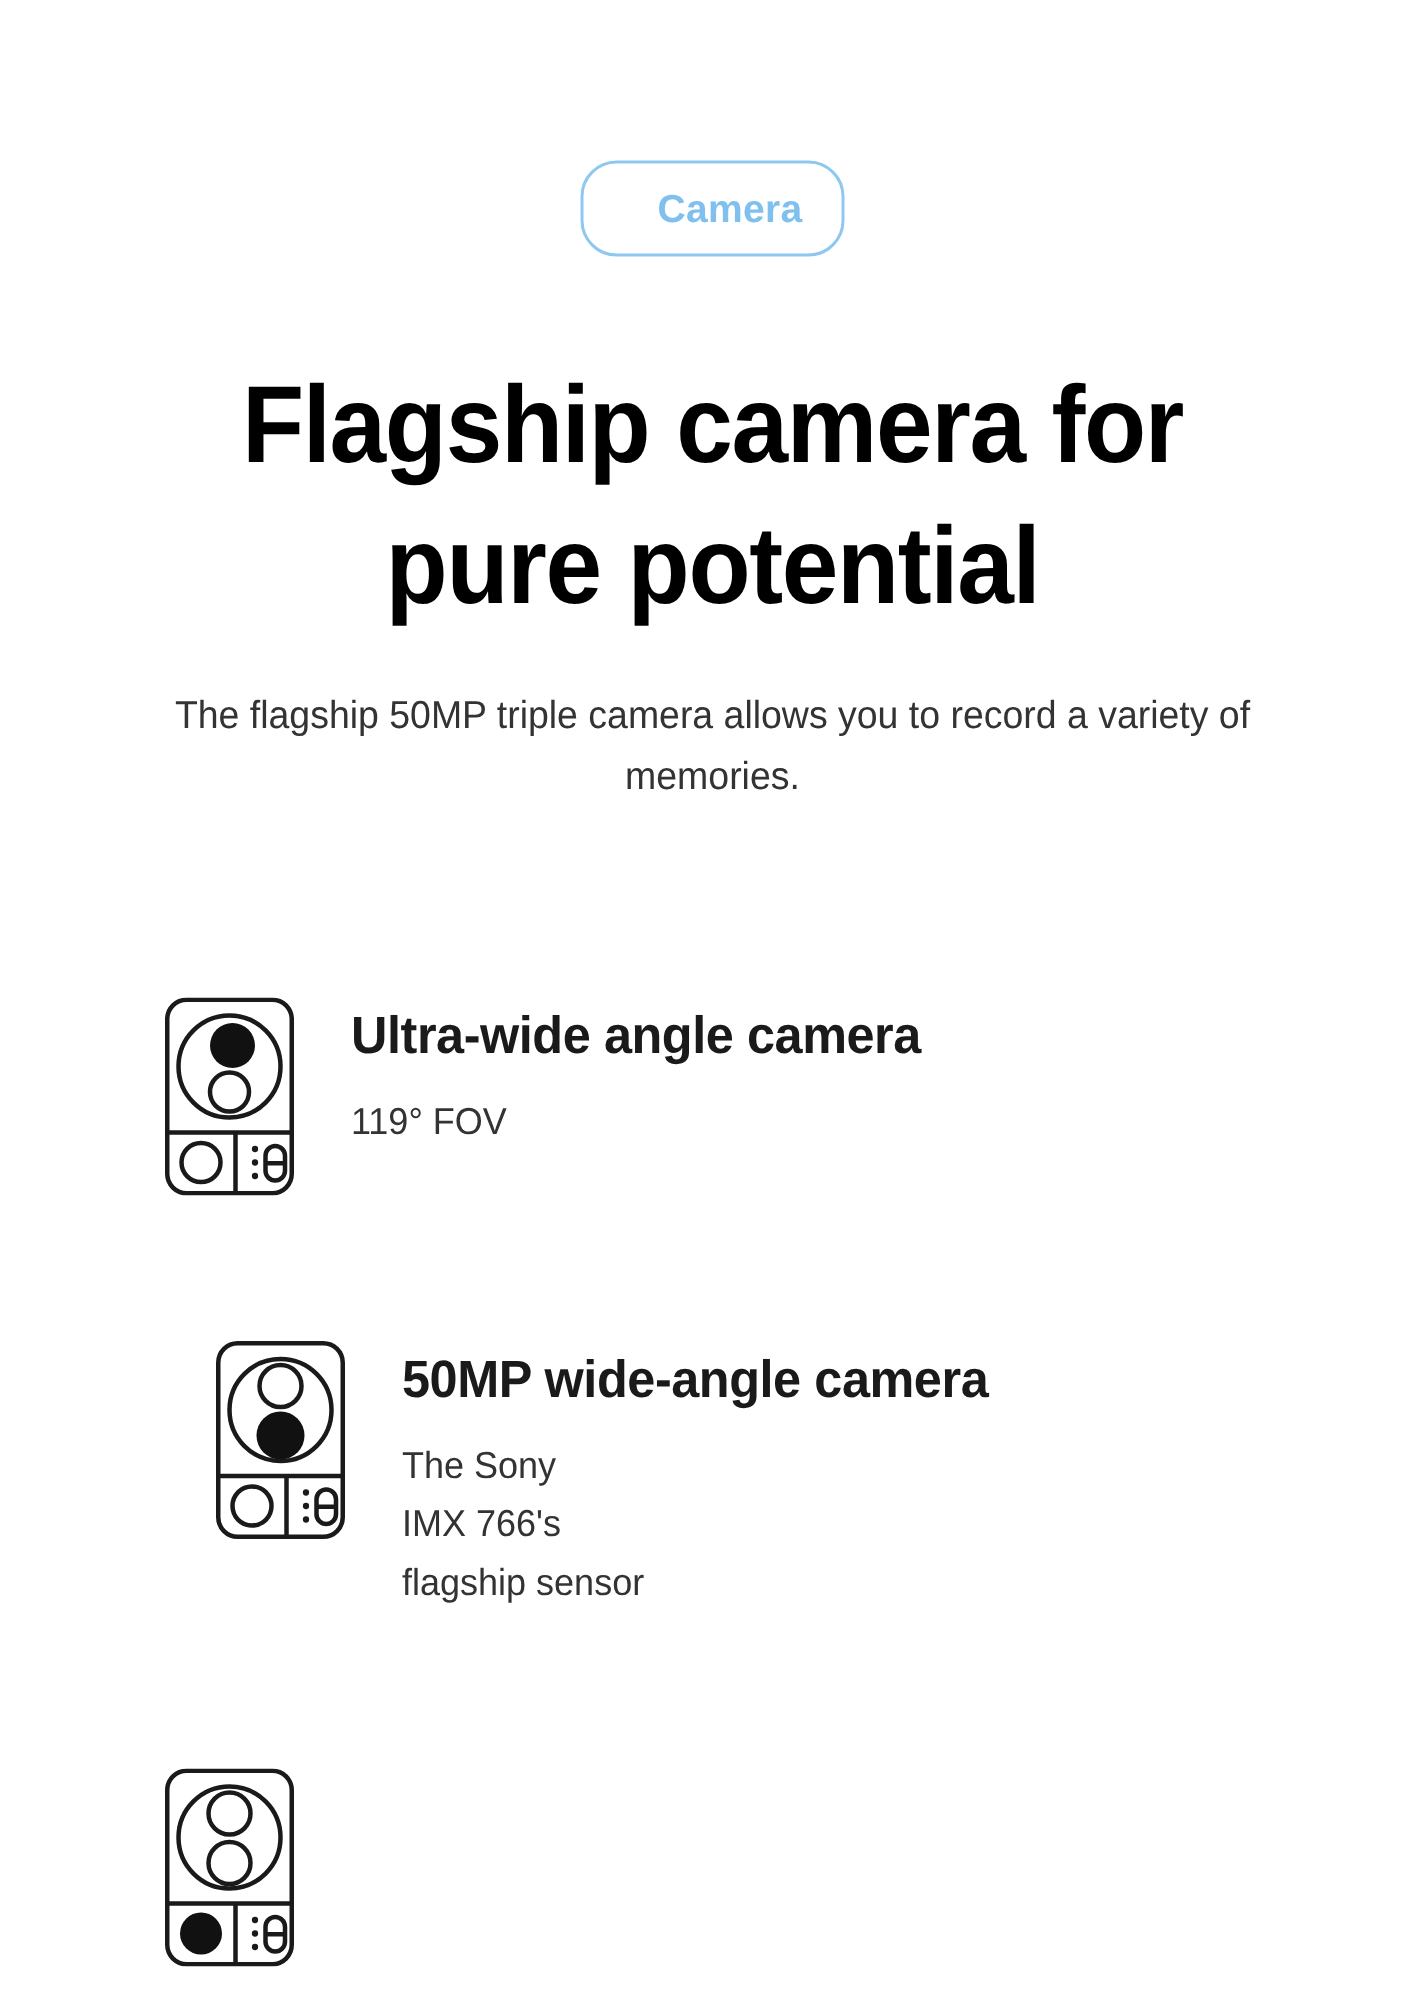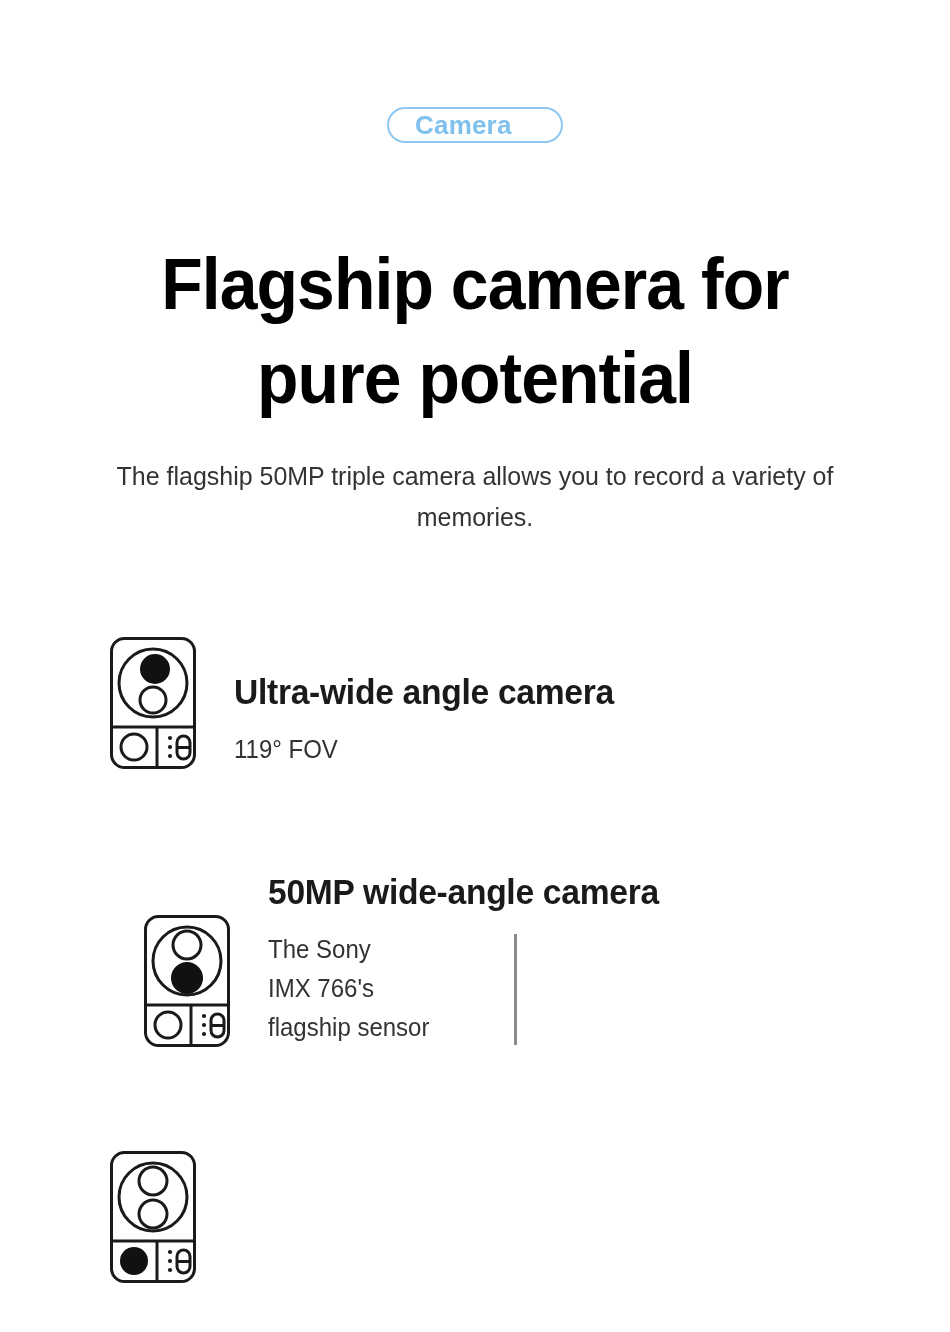--- a/index.html
+++ b/index.html
@@ -21,26 +21,26 @@
     position: absolute;
     top: 107px;
     left: 0;
     width: 950px;
     display: flex;
     justify-content: center;
   }
   .badge {
     box-sizing: border-box;
     min-width: 176px;
-    height: 36px;
+    height: 64px;
     border: 2px solid #8ec8f0;
     border-radius: 24px;
     display: flex;
     align-items: center;
-    justify-content: flex-start;
+    justify-content: flex-end;
     padding: 0 26px;
     background: #ffffff;
   }
   .badge-label {
     color: #7fc0ee;
     font-size: 26px;
     font-weight: 600;
     letter-spacing: 0.2px;
     line-height: 1;
     font-family: "Liberation Sans", sans-serif;
@@ -76,21 +76,22 @@
     font-family: "Liberation Sans", sans-serif;
     transform: scaleX(0.96);
     transform-origin: center top;
   }
 
   
   .feature {
     position: absolute;
     left: 110px;
     display: flex;
-    align-items: flex-end;
+    align-items: flex-start;
+    margin-top: 28px;
   }
   .feature-1 { top: 637px; }
   .feature-2 { top: 866px; padding-left: 34px; }
   .feature-3 { top: 1151px; }
 
   .cam-icon {
     flex: 0 0 auto;
     width: 86px;
     height: 132px;
     margin-right: 38px;
@@ -118,20 +119,21 @@
     margin-top: 18px;
     transform: scaleX(0.96);
     transform-origin: left top;
     white-space: nowrap;
   }
 
   
   .spec-cols {
     display: flex;
     margin-top: 18px;
+    flex-direction: column;
   }
   .spec-col {
     font-family: "Liberation Sans", sans-serif;
     font-size: 25px;
     line-height: 39px;
     color: #333333;
     white-space: nowrap;
   }
   .spec-col span { display: block; transform: scaleX(0.96); transform-origin: left top; }
   .spec-col-left  { width: 246px; }

